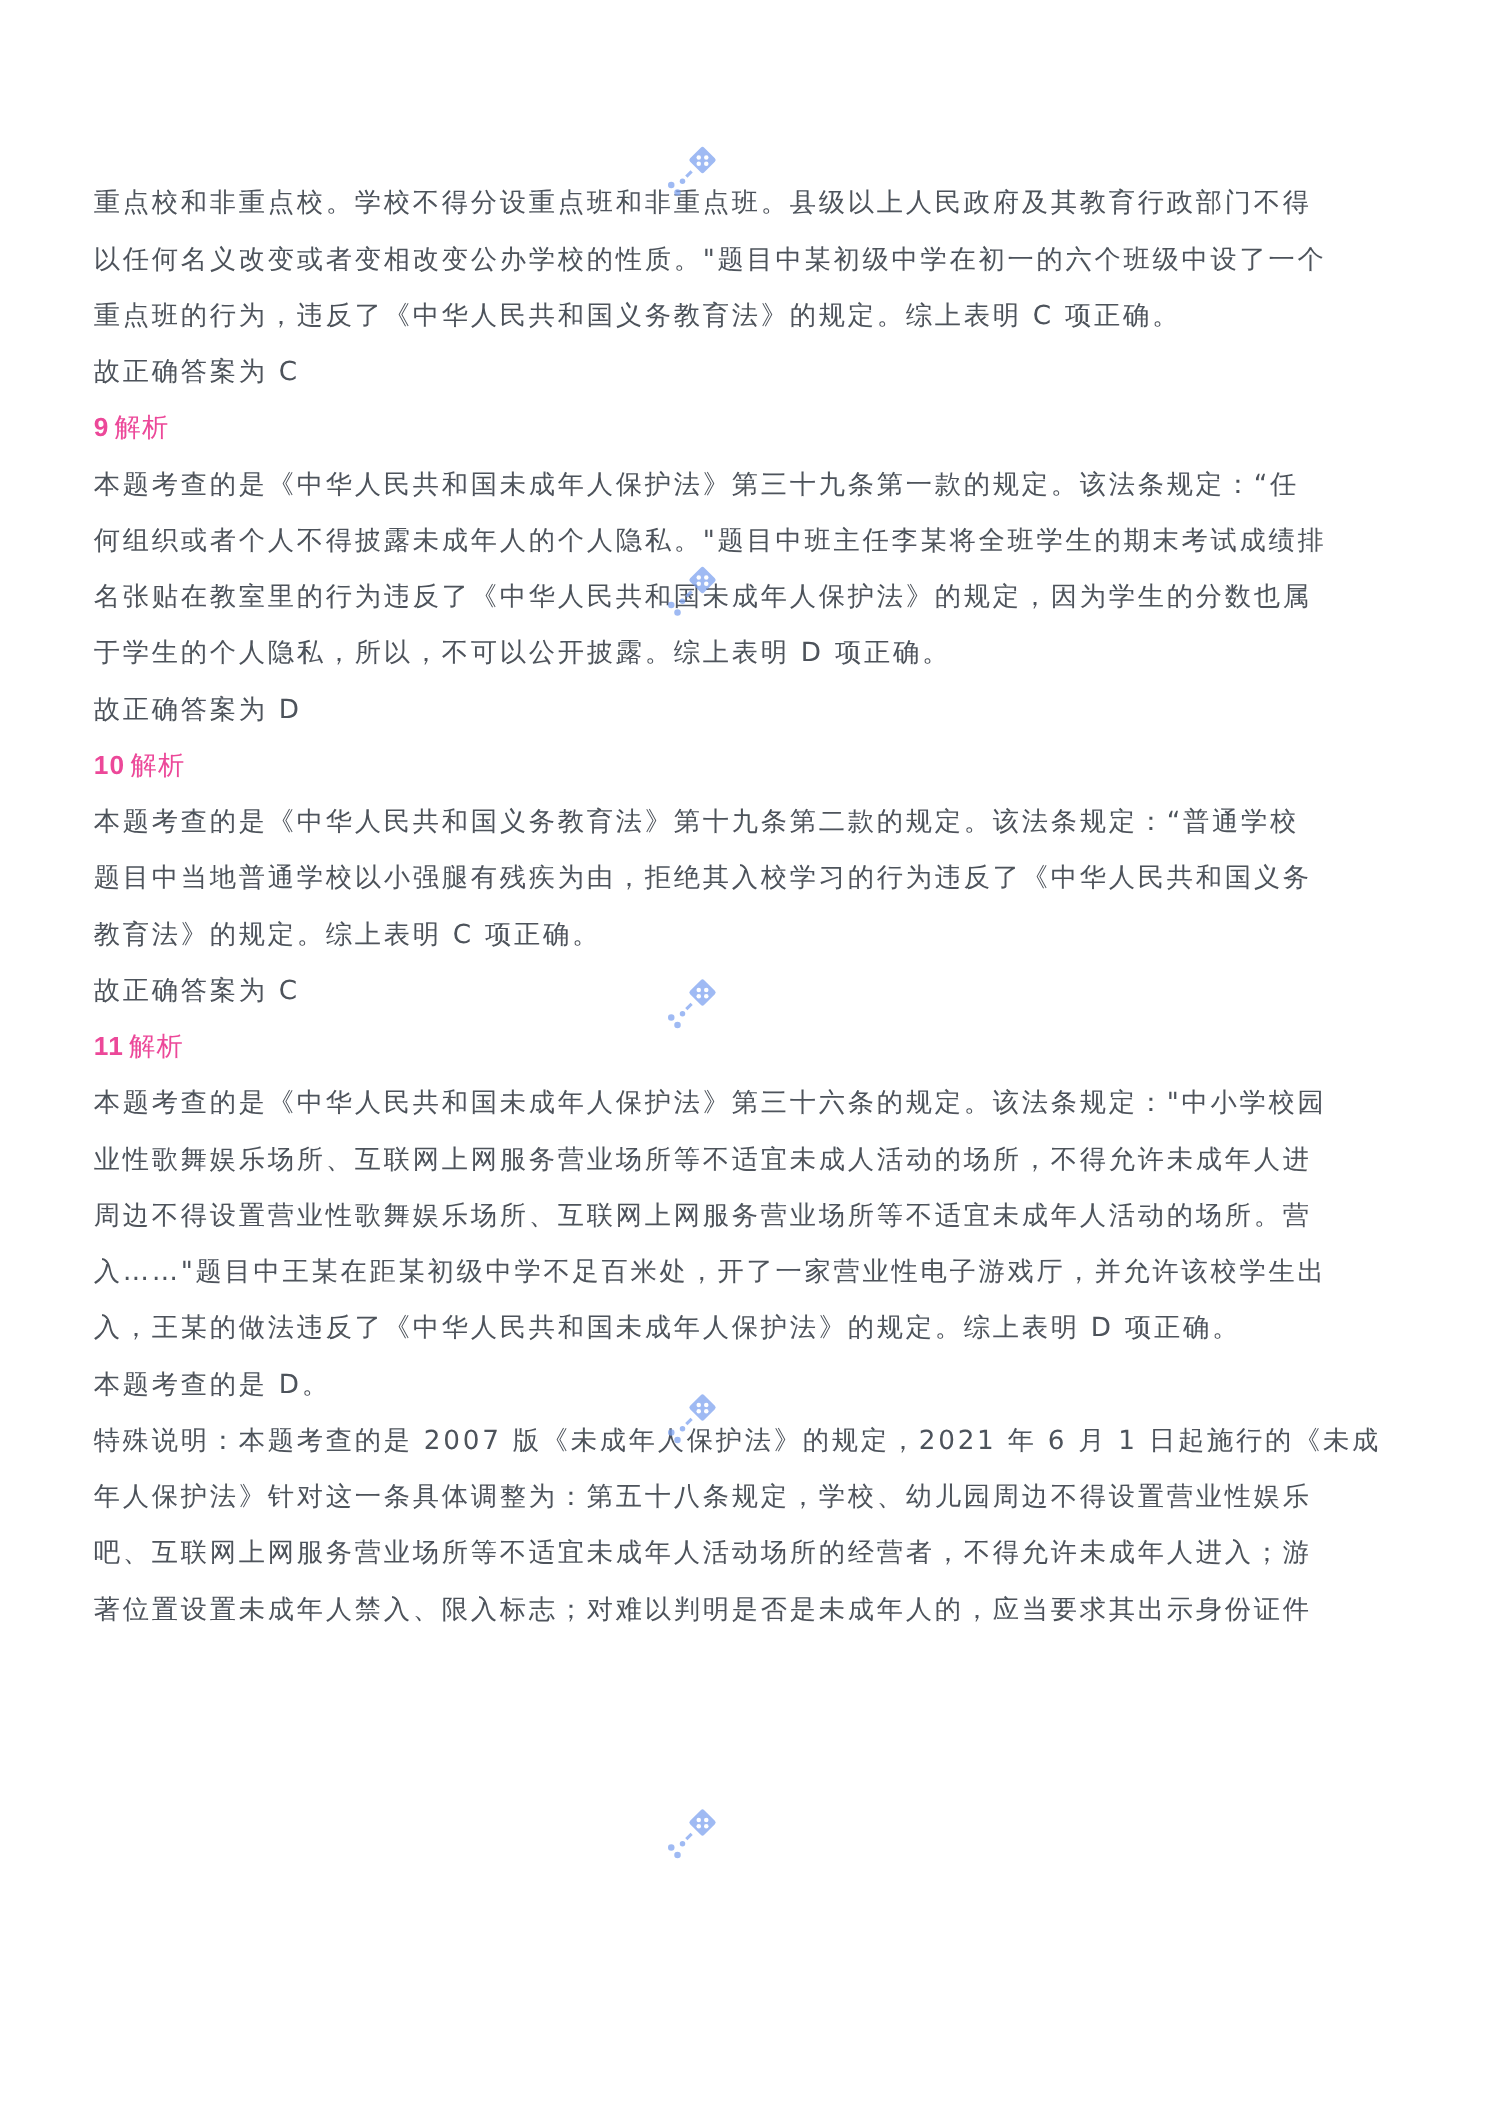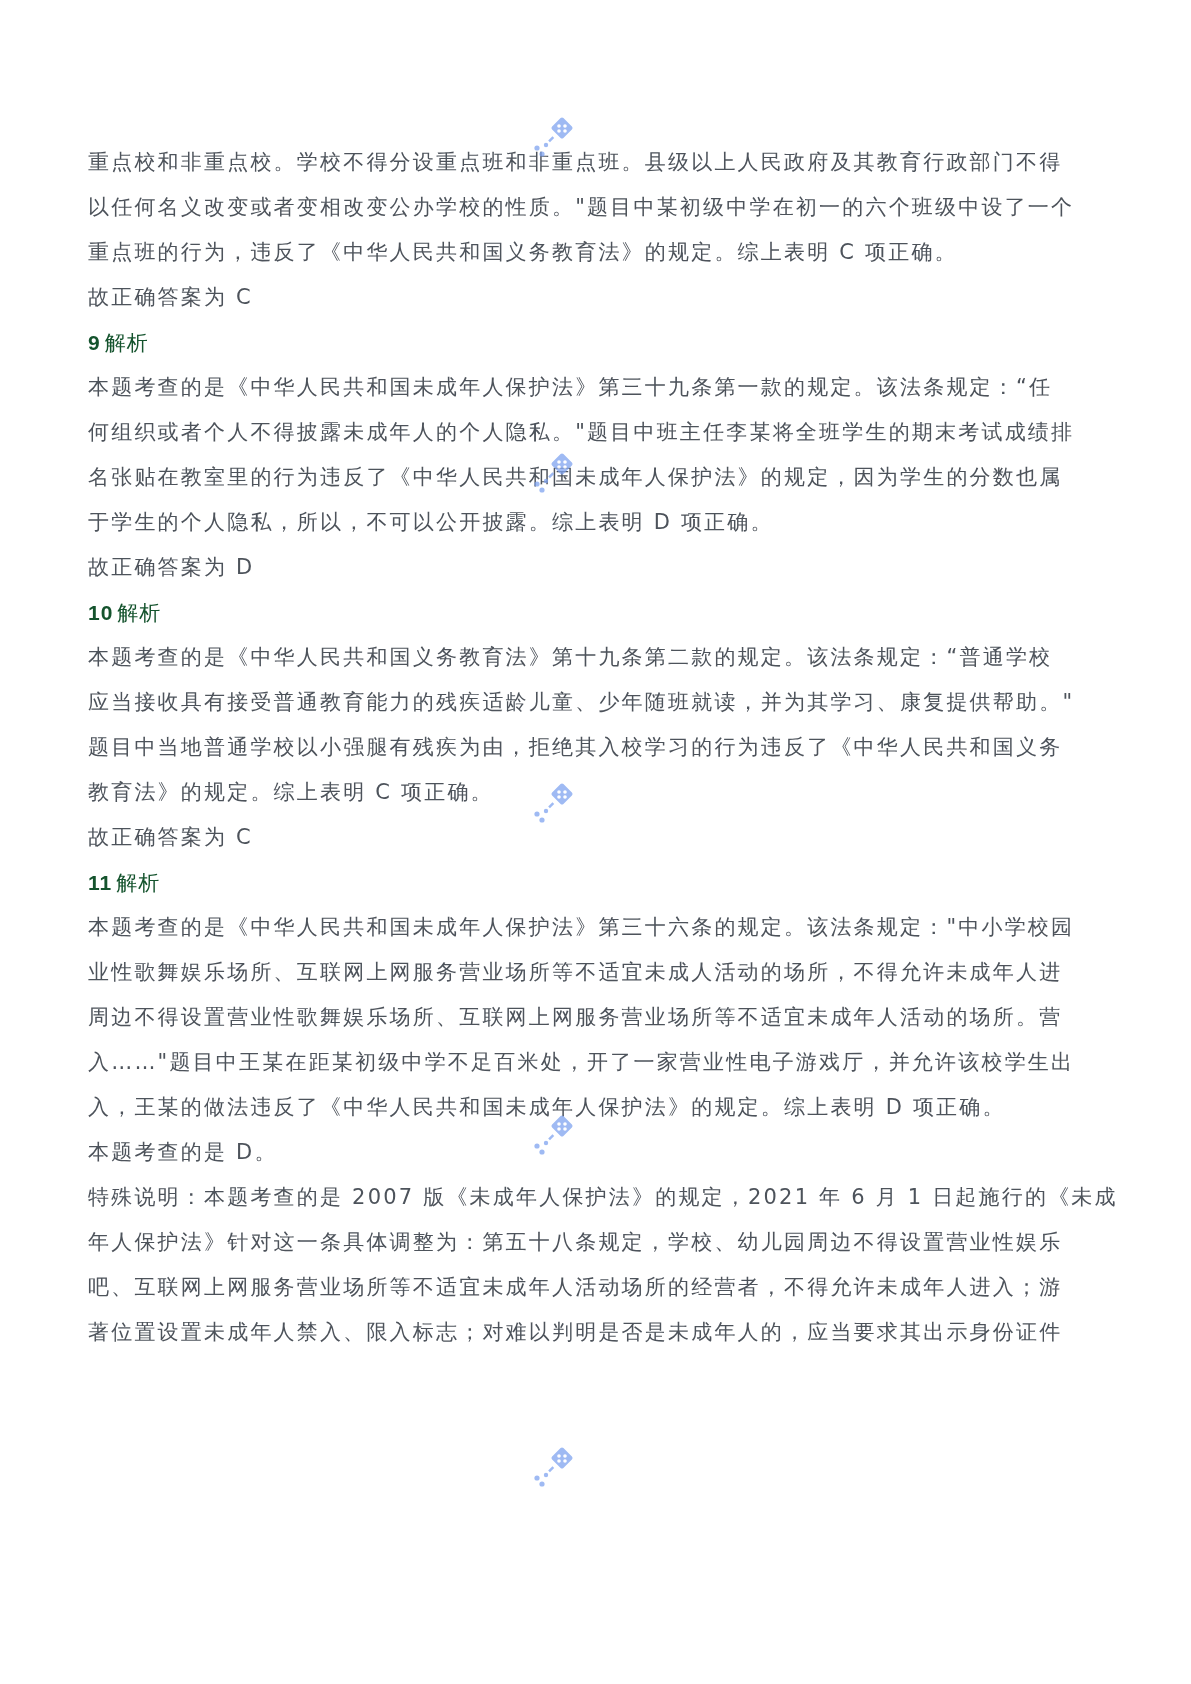--- a/index.html
+++ b/index.html
@@ -9,35 +9,35 @@
   }
   body {
     width: 1191px;
     height: 1684px;
     position: relative;
     overflow: hidden;
     font-family: "DejaVu Sans", "Liberation Sans", sans-serif;
   }
   .page {
     position: absolute;
-    left: 88px;
+    left: 75px;
     top: 140px;
     width: 1015px;
   }
   .line {
     height: 45px;
     line-height: 45px;
     font-size: 21px;
     color: #4d535b;
     white-space: nowrap;
     letter-spacing: 2.2px;
     overflow: visible;
   }
   .line.heading {
-    color: #14532d;
+    color: #ec4899;
     letter-spacing: 1px;
   }
   .line.heading .num {
     font-weight: bold;
     font-family: "Liberation Sans", sans-serif;
     margin-right: 4px;
   }
   .watermark {
     position: absolute;
     width: 50px;
@@ -56,21 +56,20 @@
     <div class="line">重点班的行为，违反了《中华人民共和国义务教育法》的规定。综上表明 C 项正确。</div>
     <div class="line">故正确答案为 C</div>
     <div class="line heading"><span class="num">9</span><span>解析</span></div>
     <div class="line">本题考查的是《中华人民共和国未成年人保护法》第三十九条第一款的规定。该法条规定：“任</div>
     <div class="line">何组织或者个人不得披露未成年人的个人隐私。"题目中班主任李某将全班学生的期末考试成绩排</div>
     <div class="line">名张贴在教室里的行为违反了《中华人民共和国未成年人保护法》的规定，因为学生的分数也属</div>
     <div class="line">于学生的个人隐私，所以，不可以公开披露。综上表明 D 项正确。</div>
     <div class="line">故正确答案为 D</div>
     <div class="line heading"><span class="num">10</span><span>解析</span></div>
     <div class="line">本题考查的是《中华人民共和国义务教育法》第十九条第二款的规定。该法条规定：“普通学校</div>
-    <div class="line">应当接收具有接受普通教育能力的残疾适龄儿童、少年随班就读，并为其学习、康复提供帮助。"</div>
     <div class="line">题目中当地普通学校以小强腿有残疾为由，拒绝其入校学习的行为违反了《中华人民共和国义务</div>
     <div class="line">教育法》的规定。综上表明 C 项正确。</div>
     <div class="line">故正确答案为 C</div>
     <div class="line heading"><span class="num">11</span><span>解析</span></div>
     <div class="line">本题考查的是《中华人民共和国未成年人保护法》第三十六条的规定。该法条规定："中小学校园</div>
     <div class="line">业性歌舞娱乐场所、互联网上网服务营业场所等不适宜未成人活动的场所，不得允许未成年人进</div>
     <div class="line">周边不得设置营业性歌舞娱乐场所、互联网上网服务营业场所等不适宜未成年人活动的场所。营</div>
     <div class="line">入……"题目中王某在距某初级中学不足百米处，开了一家营业性电子游戏厅，并允许该校学生出</div>
     <div class="line">入，王某的做法违反了《中华人民共和国未成年人保护法》的规定。综上表明 D 项正确。</div>
     <div class="line">本题考查的是 D。</div>

